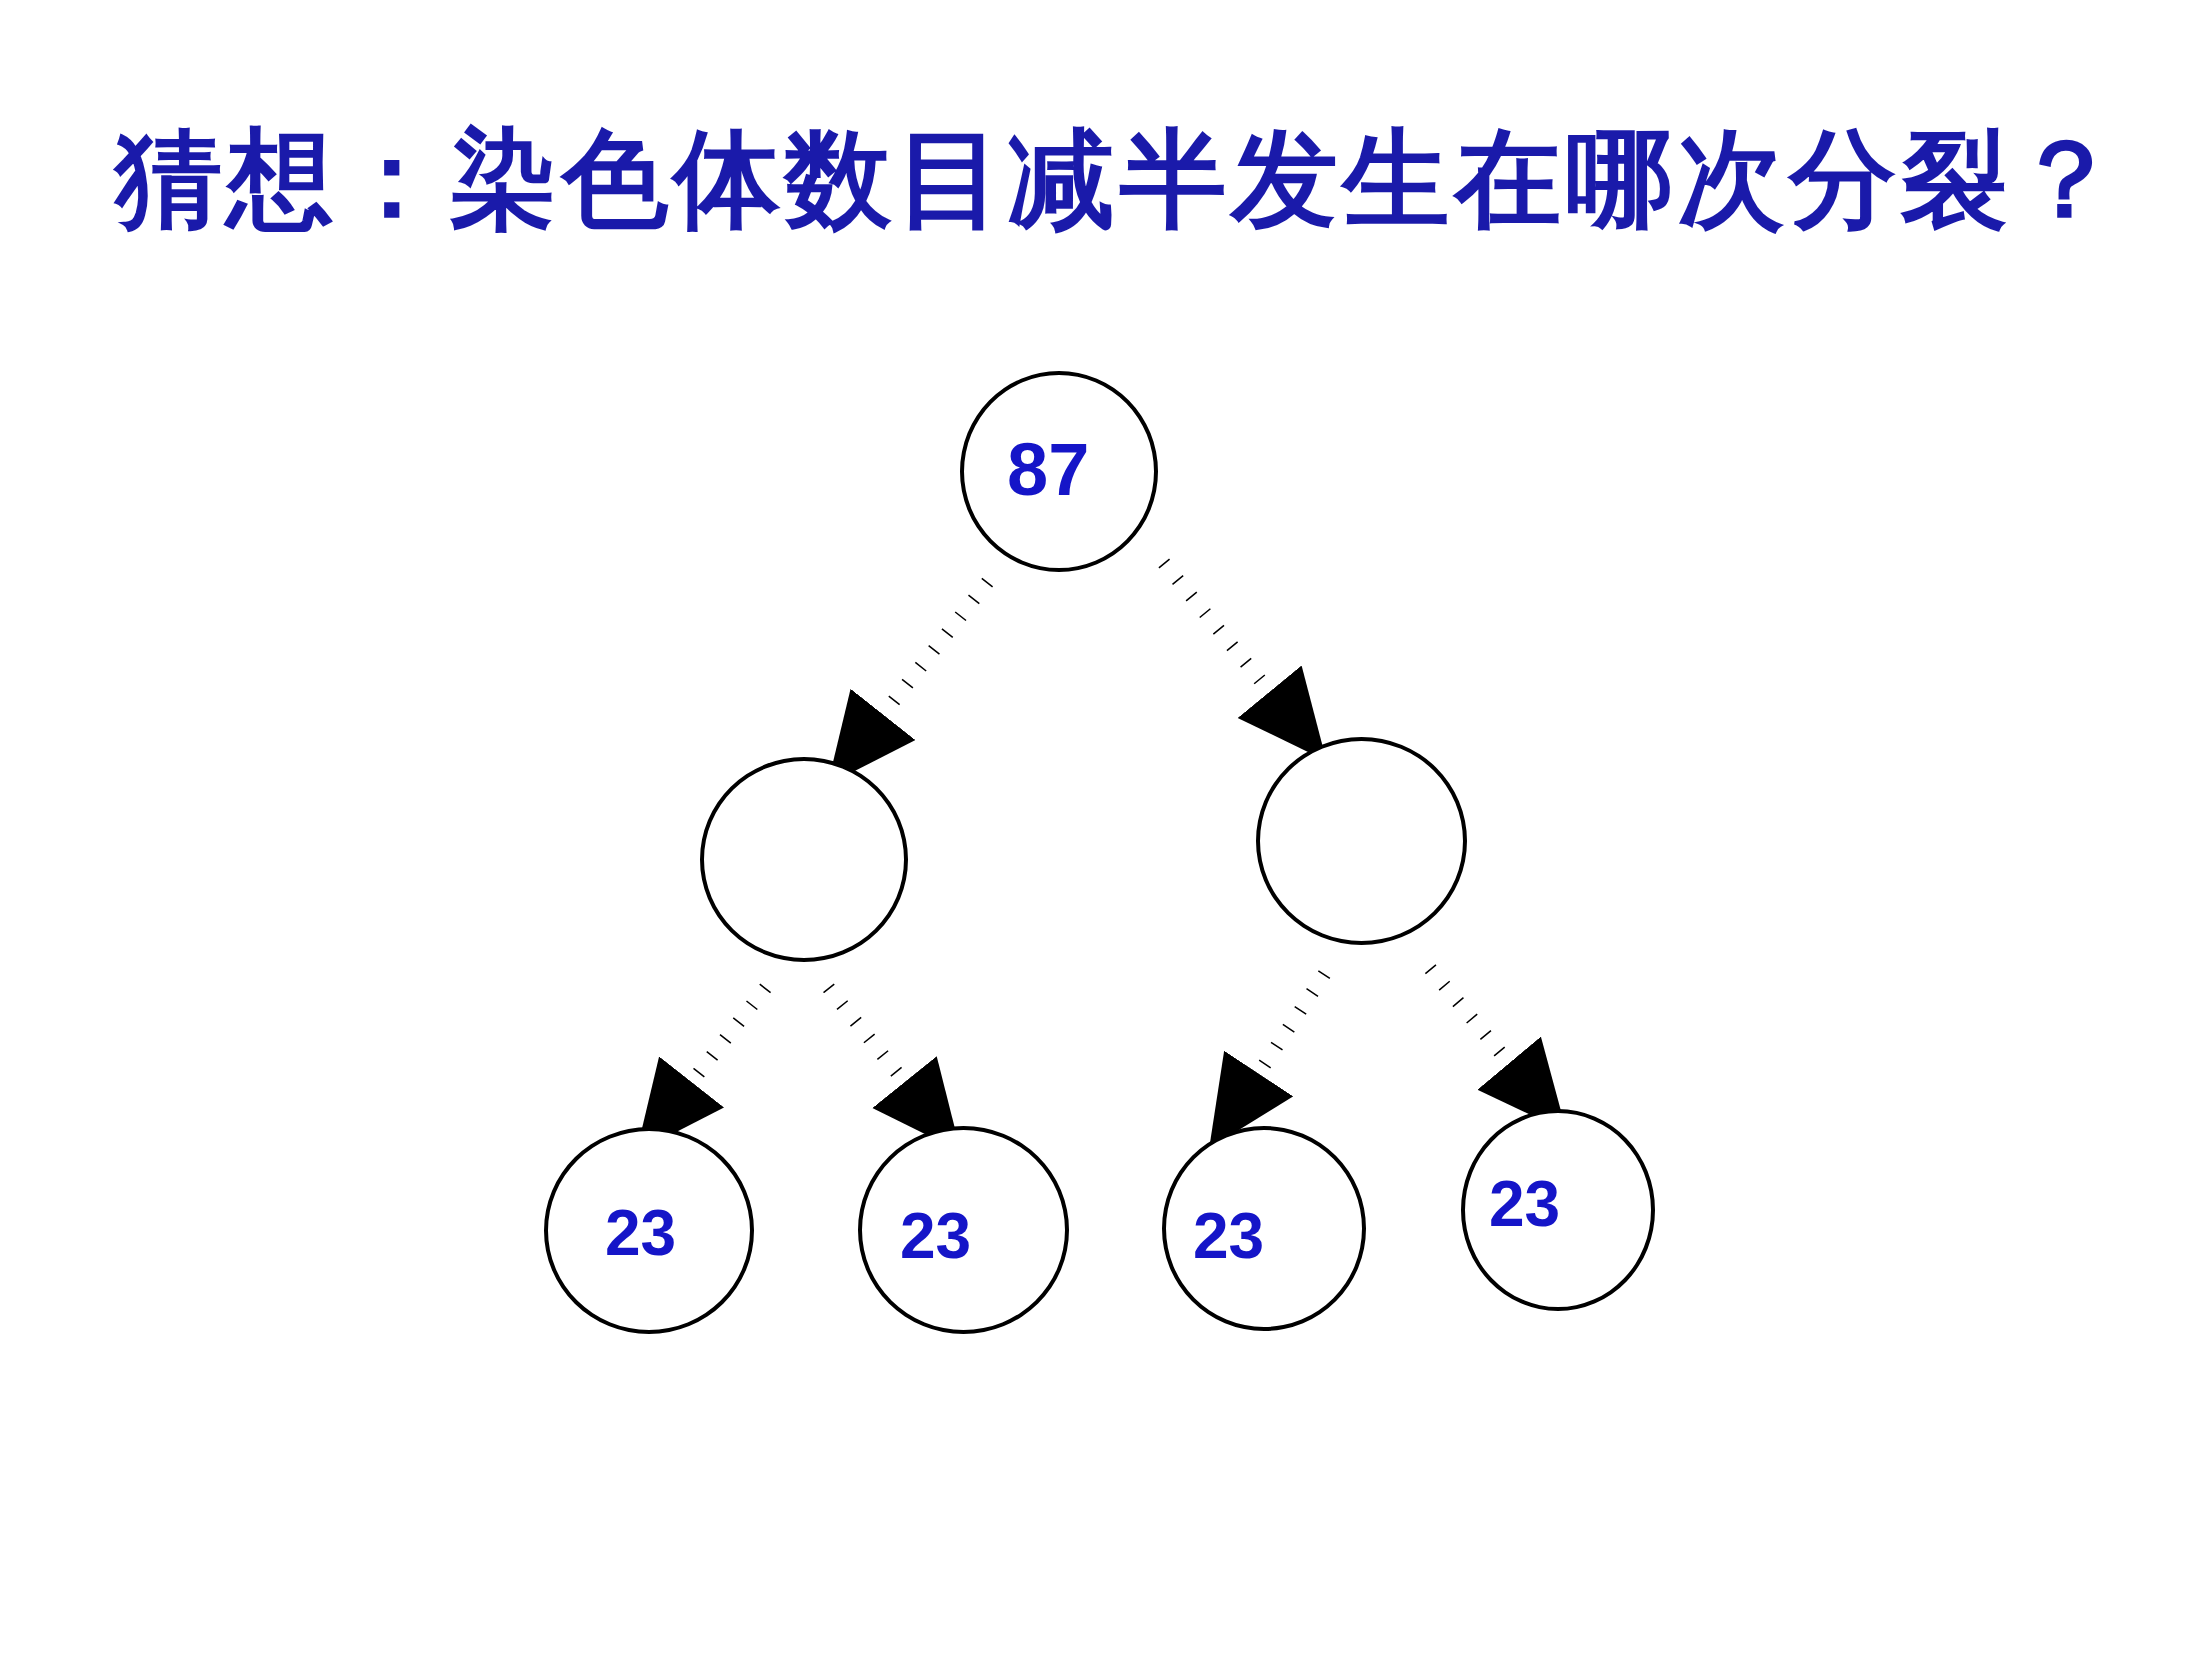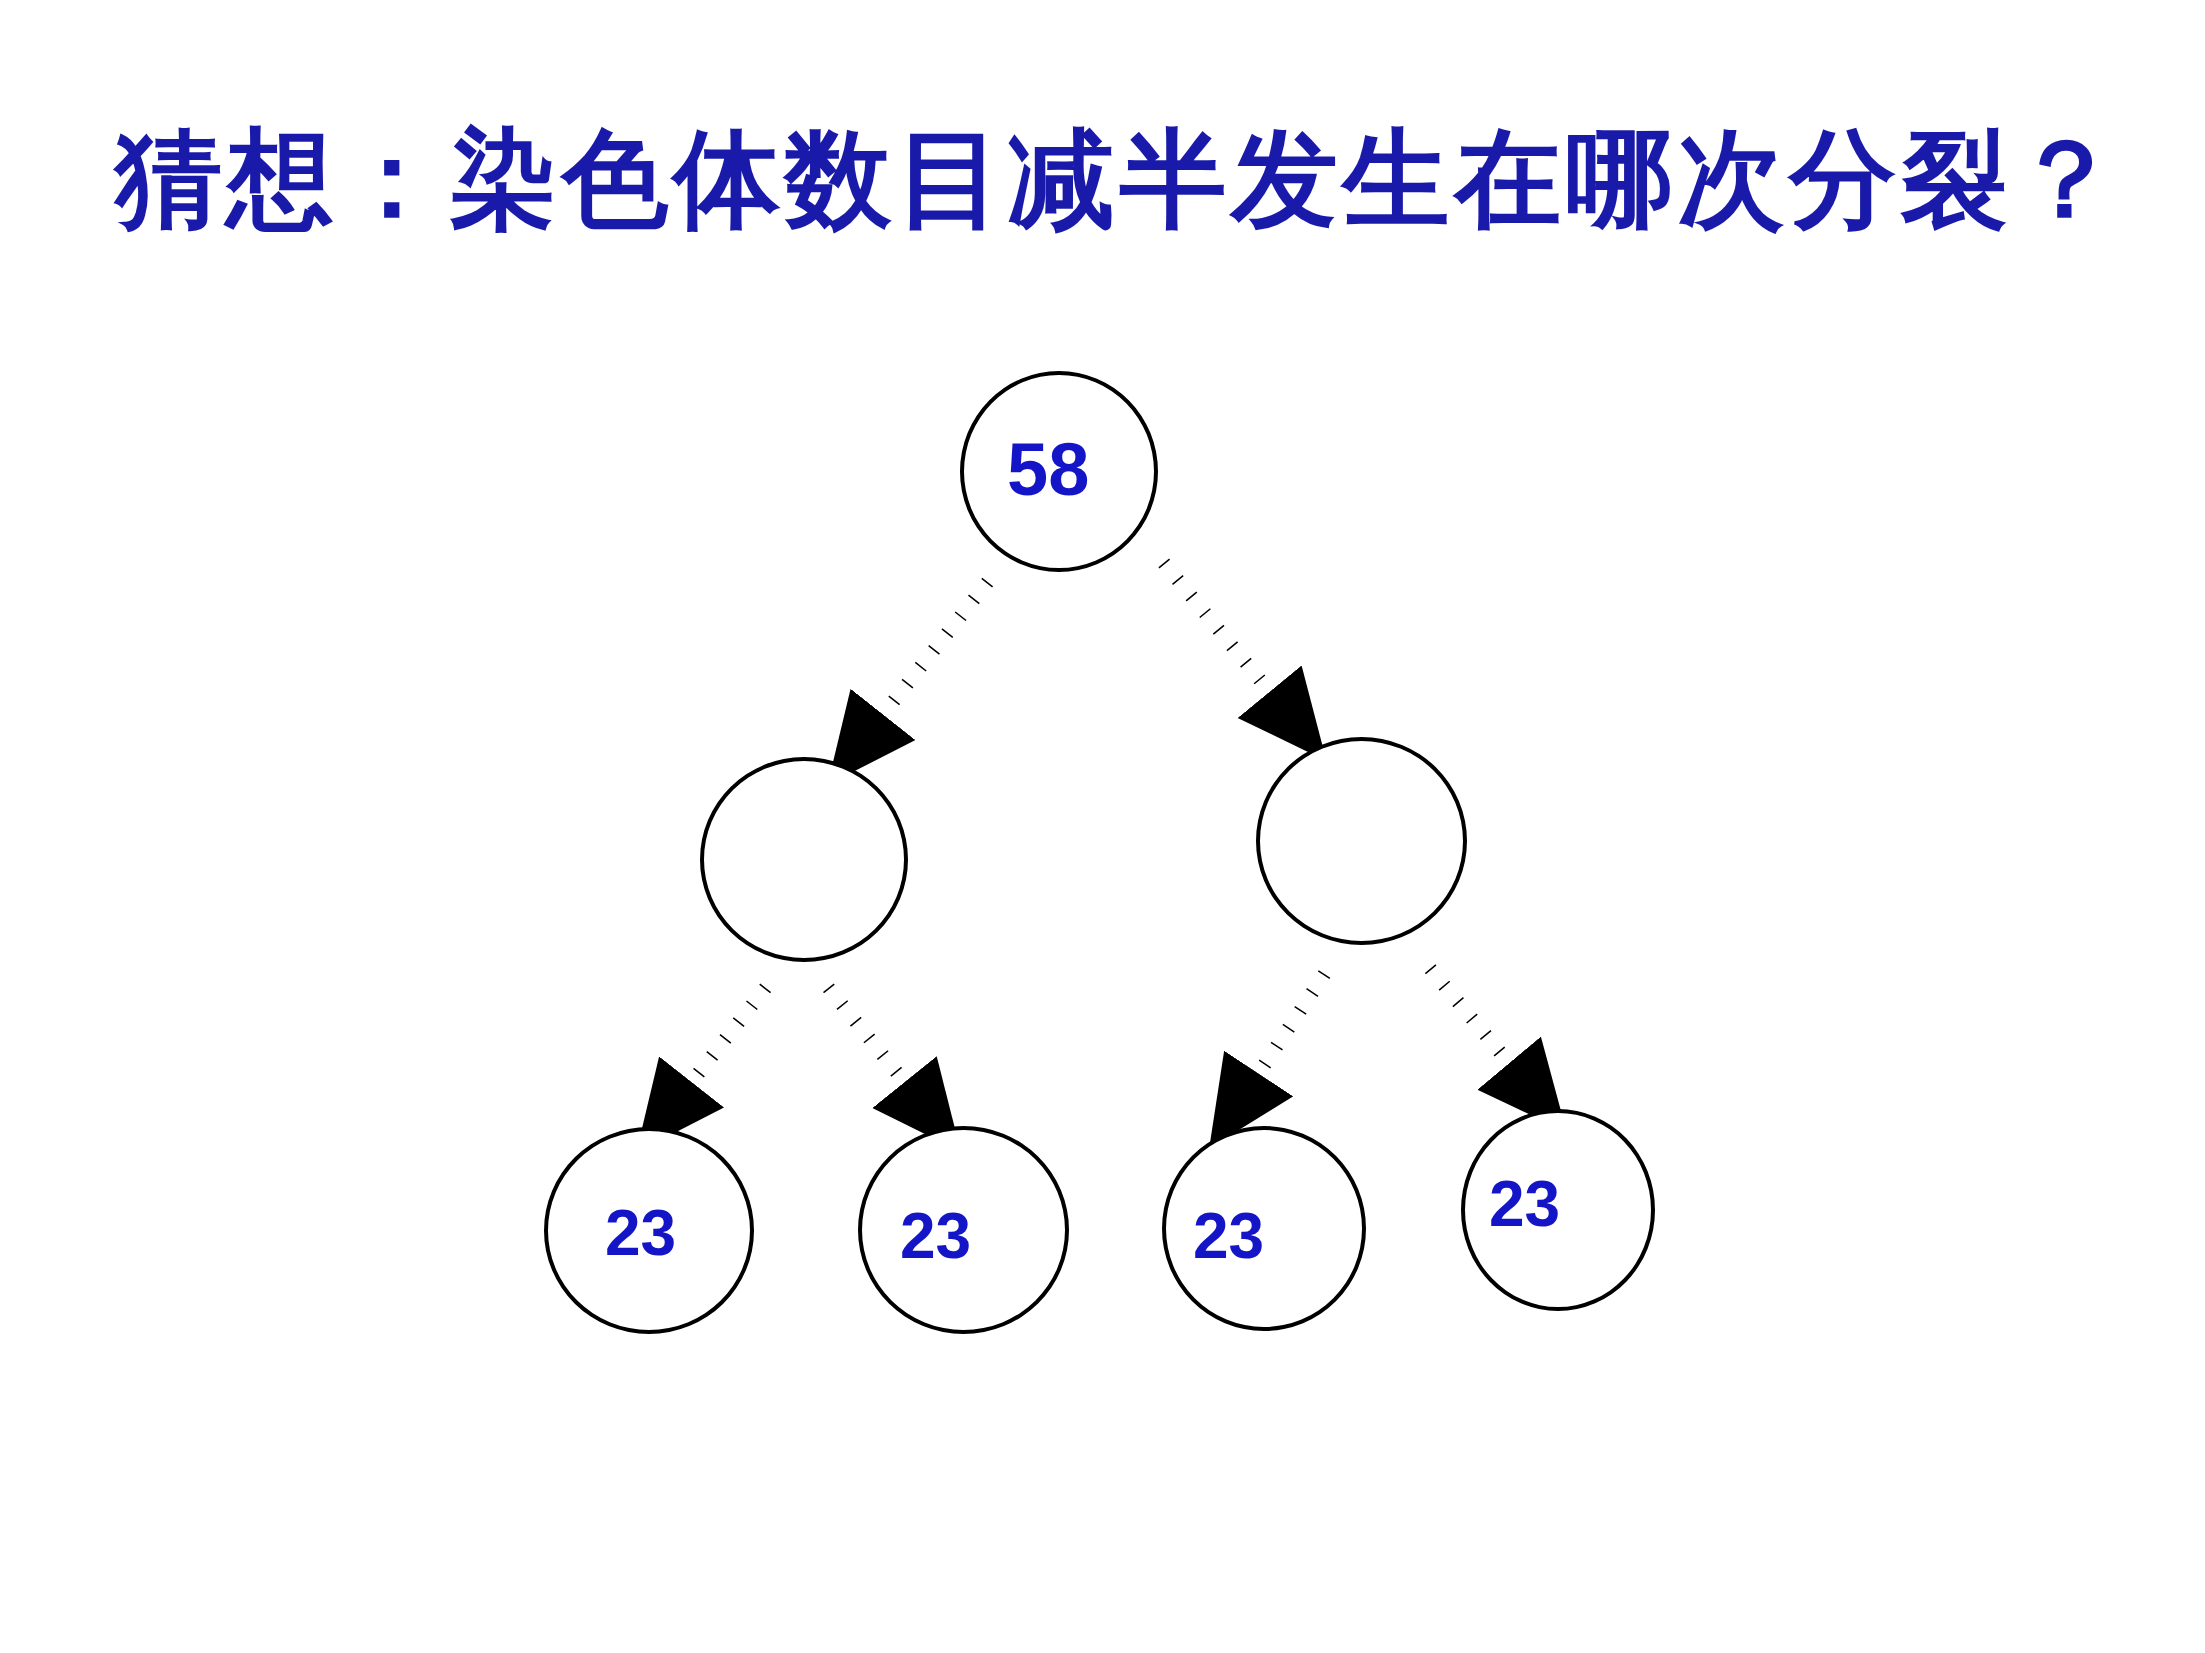--- a/index.html
+++ b/index.html
@@ -111,21 +111,21 @@
       <line x1="1000" y1="1290" x2="890" y2="1430" stroke="#000000" stroke-width="18" stroke-dasharray="2 26" stroke-linecap="butt" marker-end="url(#ah)"></line>
 
       <line x1="1082" y1="1290" x2="1195" y2="1430" stroke="#000000" stroke-width="18" stroke-dasharray="2 26" stroke-linecap="butt" marker-end="url(#ah)"></line>
 
       <line x1="1730" y1="1272" x2="1632" y2="1420" stroke="#000000" stroke-width="18" stroke-dasharray="2 26" stroke-linecap="butt" marker-end="url(#ah)"></line>
 
       <line x1="1868" y1="1265" x2="1985" y2="1405" stroke="#000000" stroke-width="18" stroke-dasharray="2 26" stroke-linecap="butt" marker-end="url(#ah)"></line>
     </svg>
 
     <div class="cell cell-top"></div>
-    <div class="cell-label lbl-top">58</div>
+    <div class="cell-label lbl-top">87</div>
 
     <div class="cell cell-mid-l"></div>
     <div class="cell cell-mid-r"></div>
 
     <div class="cell cell-bot-1"></div>
     <div class="cell-label lbl-bot-1">23</div>
 
     <div class="cell cell-bot-2"></div>
     <div class="cell-label lbl-bot-2">23</div>
 

